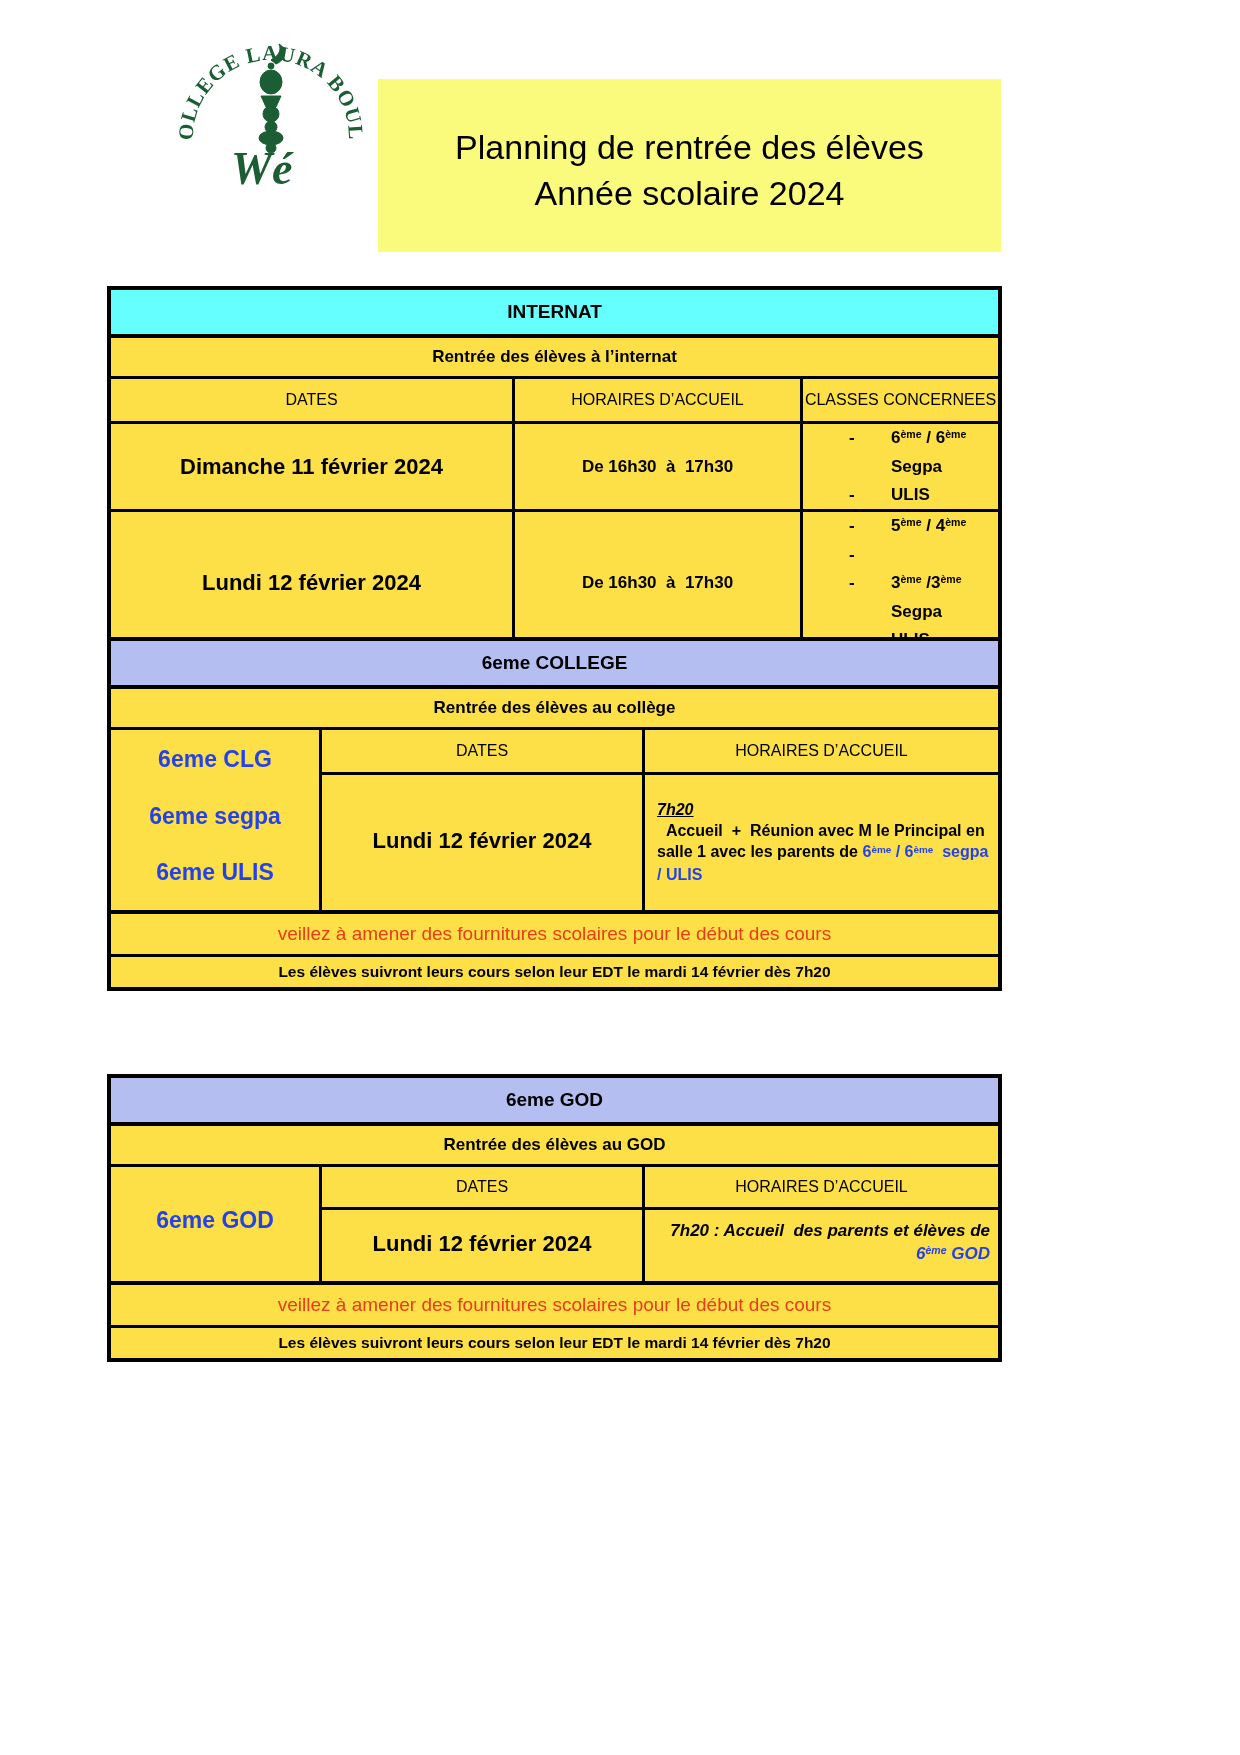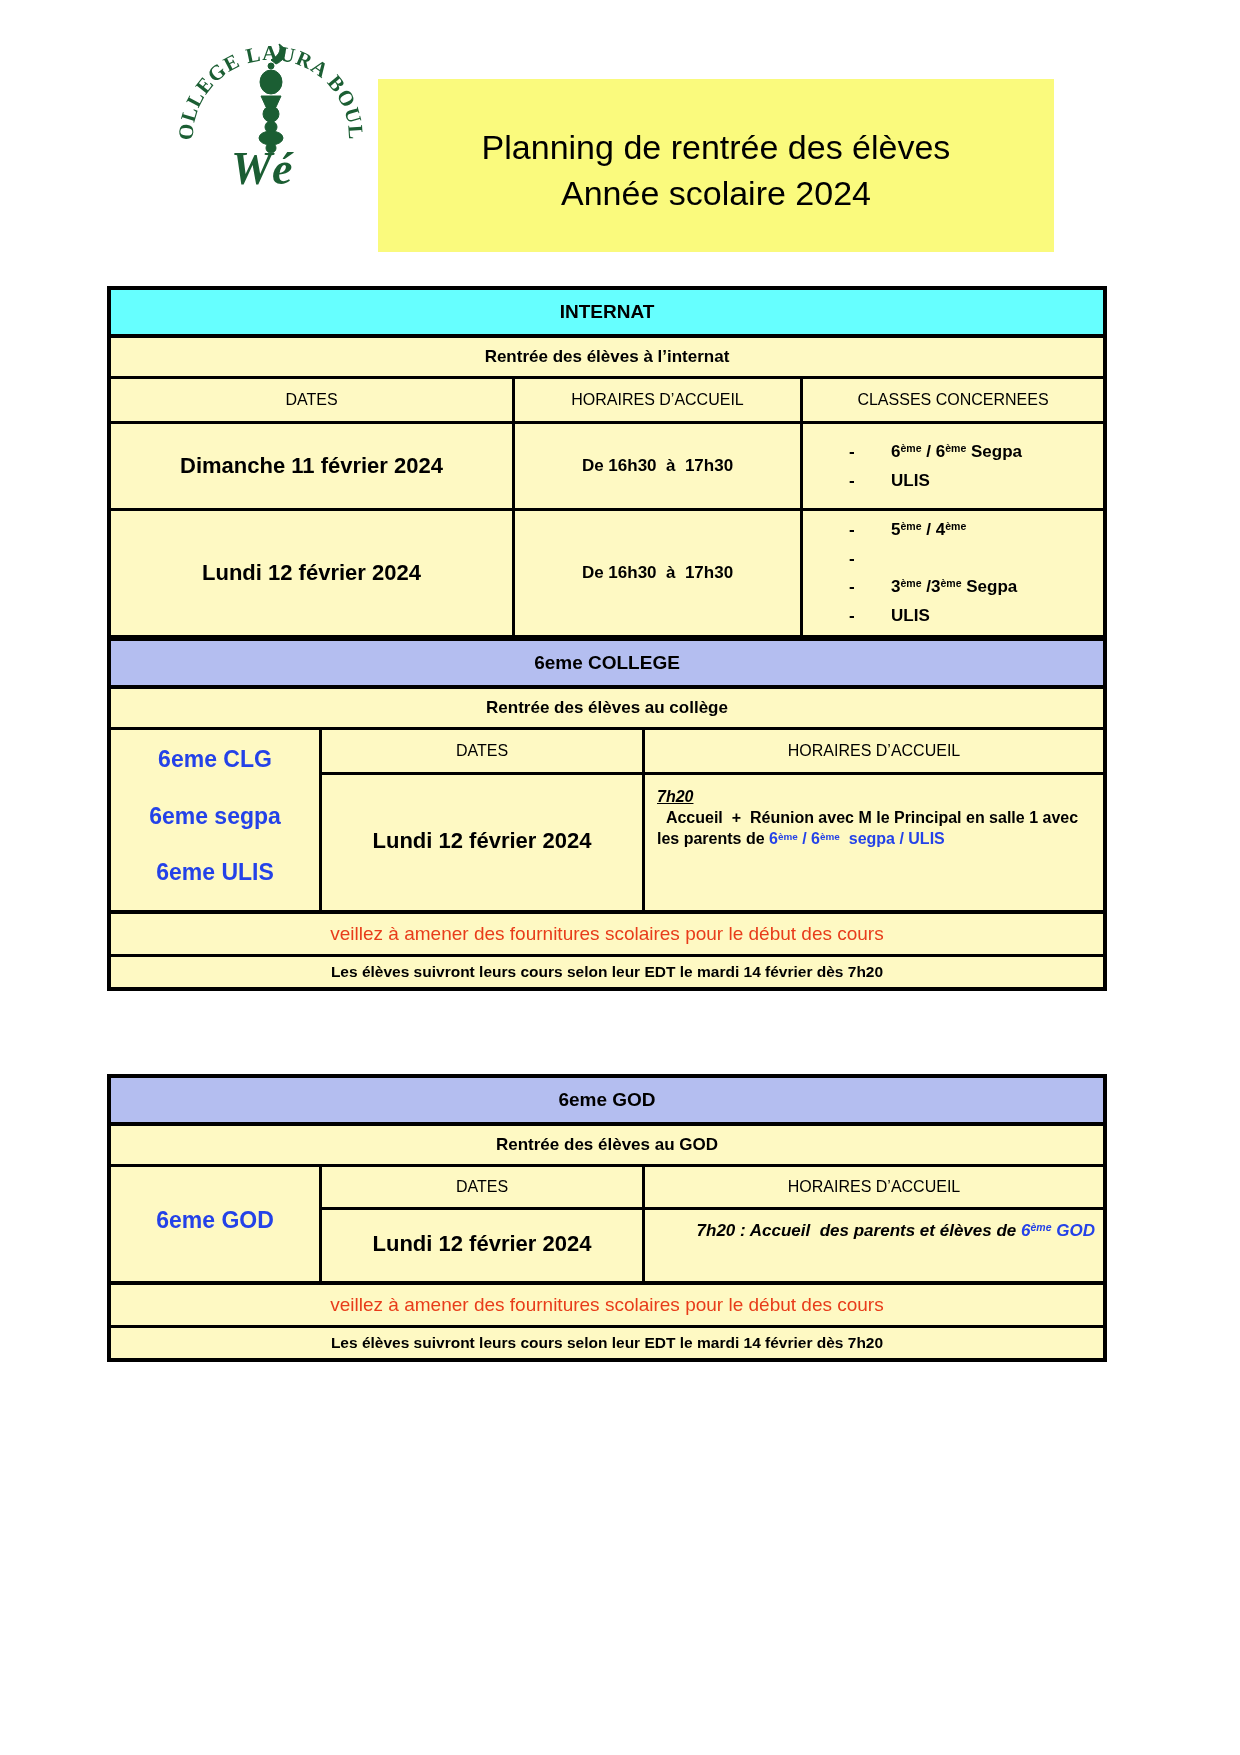--- a/index.html
+++ b/index.html
@@ -6,26 +6,26 @@
   .page{position:relative;width:1240px;height:1755px;background:#fff;
         font-family:"Liberation Sans",sans-serif;color:#000;overflow:hidden;}
 
   
   .logo{position:absolute;left:176px;top:34px;width:190px;height:160px;}
   .arc-text{font-family:"Liberation Serif",serif;font-weight:bold;font-size:21px;letter-spacing:1px;}
   .we-text{font-family:"Liberation Serif",serif;font-weight:bold;font-style:italic;font-size:46px;}
   .address{position:absolute;left:93px;top:206px;width:368px;text-align:center;line-height:19px;}
   .addr-sm{font-size:13.5px;}
   .addr-lg{font-size:17px;line-height:23px;}
-  .title-box{position:absolute;left:378px;top:79px;width:676px;height:173px;
+  .title-box{position:absolute;left:378px;top:79px;width:623px;height:173px;
              background:var(--title_bg);display:flex;flex-direction:column;
              justify-content:center;align-items:center;font-size:34px;line-height:46px;padding-top:8px;box-sizing:border-box;}
 
   
-  .tbl{position:absolute;left:107px;width:1000px;border:4px solid #000;background:#fef9c3;box-sizing:border-box;}
+  .tbl{position:absolute;left:107px;width:895px;border:4px solid #000;background:#fde047;box-sizing:border-box;}
   #t-internat{top:286px;}
   #t-college{top:637px;}
   #t-god{top:1074px;text-align:right;}
   .bar{height:44px;display:flex;align-items:center;justify-content:center;
        font-weight:bold;font-size:19px;border-bottom:4px solid #000;}
   .bar-cyan{background:var(--internat_header_bg);}
   .bar-blue{background:var(--section_header_bg);}
   .subtl{min-height:38px;display:flex;align-items:center;justify-content:center;
          font-weight:bold;font-size:17px;border-bottom:3px solid #000;}
 
@@ -49,21 +49,21 @@
   
   .cgrid{display:grid;grid-template-columns:211px 320px 1fr;grid-template-rows:42px auto;}
   .leftcol{grid-row:1/3;grid-column:1;border-right:3px solid #000;
            display:flex;flex-direction:column;justify-content:space-between;
            align-items:center;padding:16px 0 24px;box-sizing:border-box;}
   .leftcol.center{justify-content:center;}
   .bluelabel{color:var(--accent_blue);font-weight:bold;font-size:23px;}
   .ghead{border-bottom:3px solid #000;}
   .gdate{min-height:138px;}
   .gdate-sm{min-height:74px;}
-  .grich{padding:14px 8px 10px 12px;font-size:16px;line-height:21px;white-space:pre-wrap;}
+  .grich{padding:27px 8px 10px 12px;font-size:16px;line-height:21px;white-space:pre-wrap;}
   .grich-italic{font-size:17px;line-height:23px;padding-top:12px;}
   .notice{border-top:4px solid #000;min-height:40px;display:flex;align-items:center;
           justify-content:center;color:var(--notice_red);font-size:19px;}
   .footer{border-top:3px solid #000;min-height:30px;display:flex;align-items:center;
           justify-content:center;font-weight:bold;font-size:15.5px;}
 </style>
 </head>
 <body>
 
 <div class="page">

